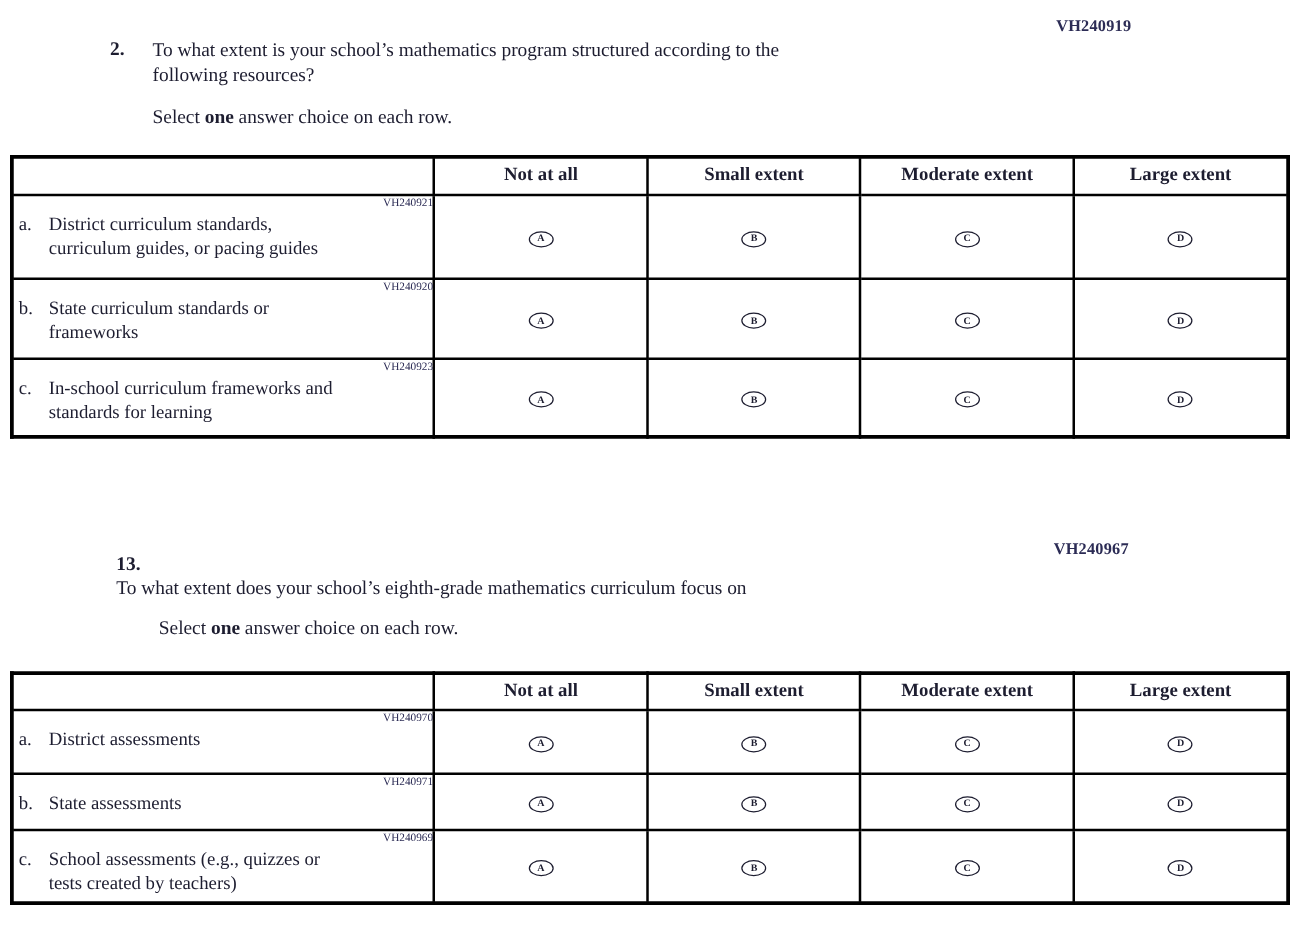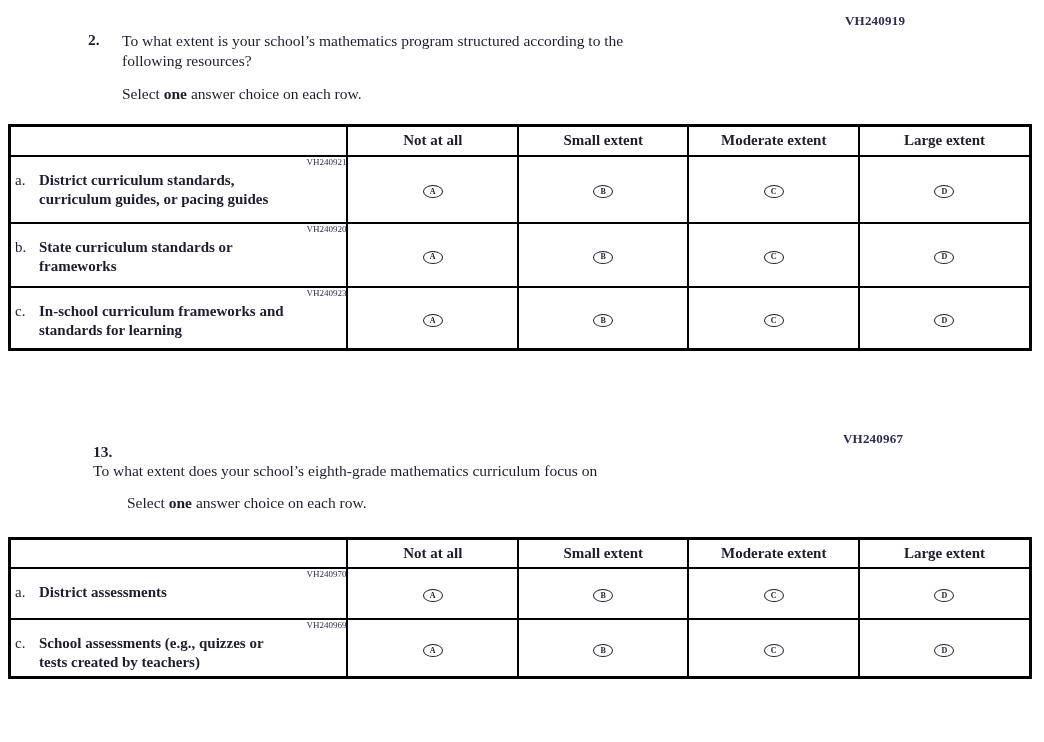--- a/index.html
+++ b/index.html
@@ -27,21 +27,21 @@
     font-size:15px; font-weight:bold; text-align:center;
     border-bottom:5px double #000; color:#1d1d30;
   }
   th.stubhead { border-bottom:5px double #000; }
   td.stub { vertical-align:top; padding:1px 4px 5px 6px; }
   .cellcode {
     text-align:right; font-size:9px; color:#2c2c55; line-height:11px;
   }
   .rowlabel { display:flex; font-size:15px; line-height:19px; margin-top:3px; }
   .rowprefix { width:24px; flex:none; padding-left:4px; }
-  .rowtext span { display:block;font-weight:bold; }
+  .rowtext span { display:block; }
   td.opt { text-align:center; vertical-align:middle; }
   .oval {
     display:inline-flex; align-items:center; justify-content:center;
     width:20px; height:13px; border:1.5px solid #1d1d30; border-radius:50%;
     font-size:8px; line-height:8px; font-weight:bold; color:#1d1d30;
     background:#fff; cursor:pointer; box-sizing:border-box;
   }
   
   .t12 tr.hr { height:30px; }
   .t12 tr.ra { height:67px;margin-top:12px; }
@@ -172,20 +172,36 @@
             <span>District assessments</span>
             <span></span>
           </span>
         </div>
       </td>
       <td class="opt"><span class="oval">A</span></td>
       <td class="opt"><span class="oval">B</span></td>
       <td class="opt"><span class="oval">C</span></td>
       <td class="opt"><span class="oval">D</span></td>
     </tr>
+    <tr class="rb">
+      <td class="stub">
+        <div class="cellcode">VH240971</div>
+        <div class="rowlabel">
+          <span class="rowprefix">b.</span>
+          <span class="rowtext">
+            <span>State assessments</span>
+            <span></span>
+          </span>
+        </div>
+      </td>
+      <td class="opt"><span class="oval">A</span></td>
+      <td class="opt"><span class="oval">B</span></td>
+      <td class="opt"><span class="oval">C</span></td>
+      <td class="opt"><span class="oval">D</span></td>
+    </tr>
     <tr class="rc">
       <td class="stub">
         <div class="cellcode">VH240969</div>
         <div class="rowlabel">
           <span class="rowprefix">c.</span>
           <span class="rowtext">
             <span>School assessments (e.g., quizzes or</span>
             <span>tests created by teachers)</span>
           </span>
         </div>

